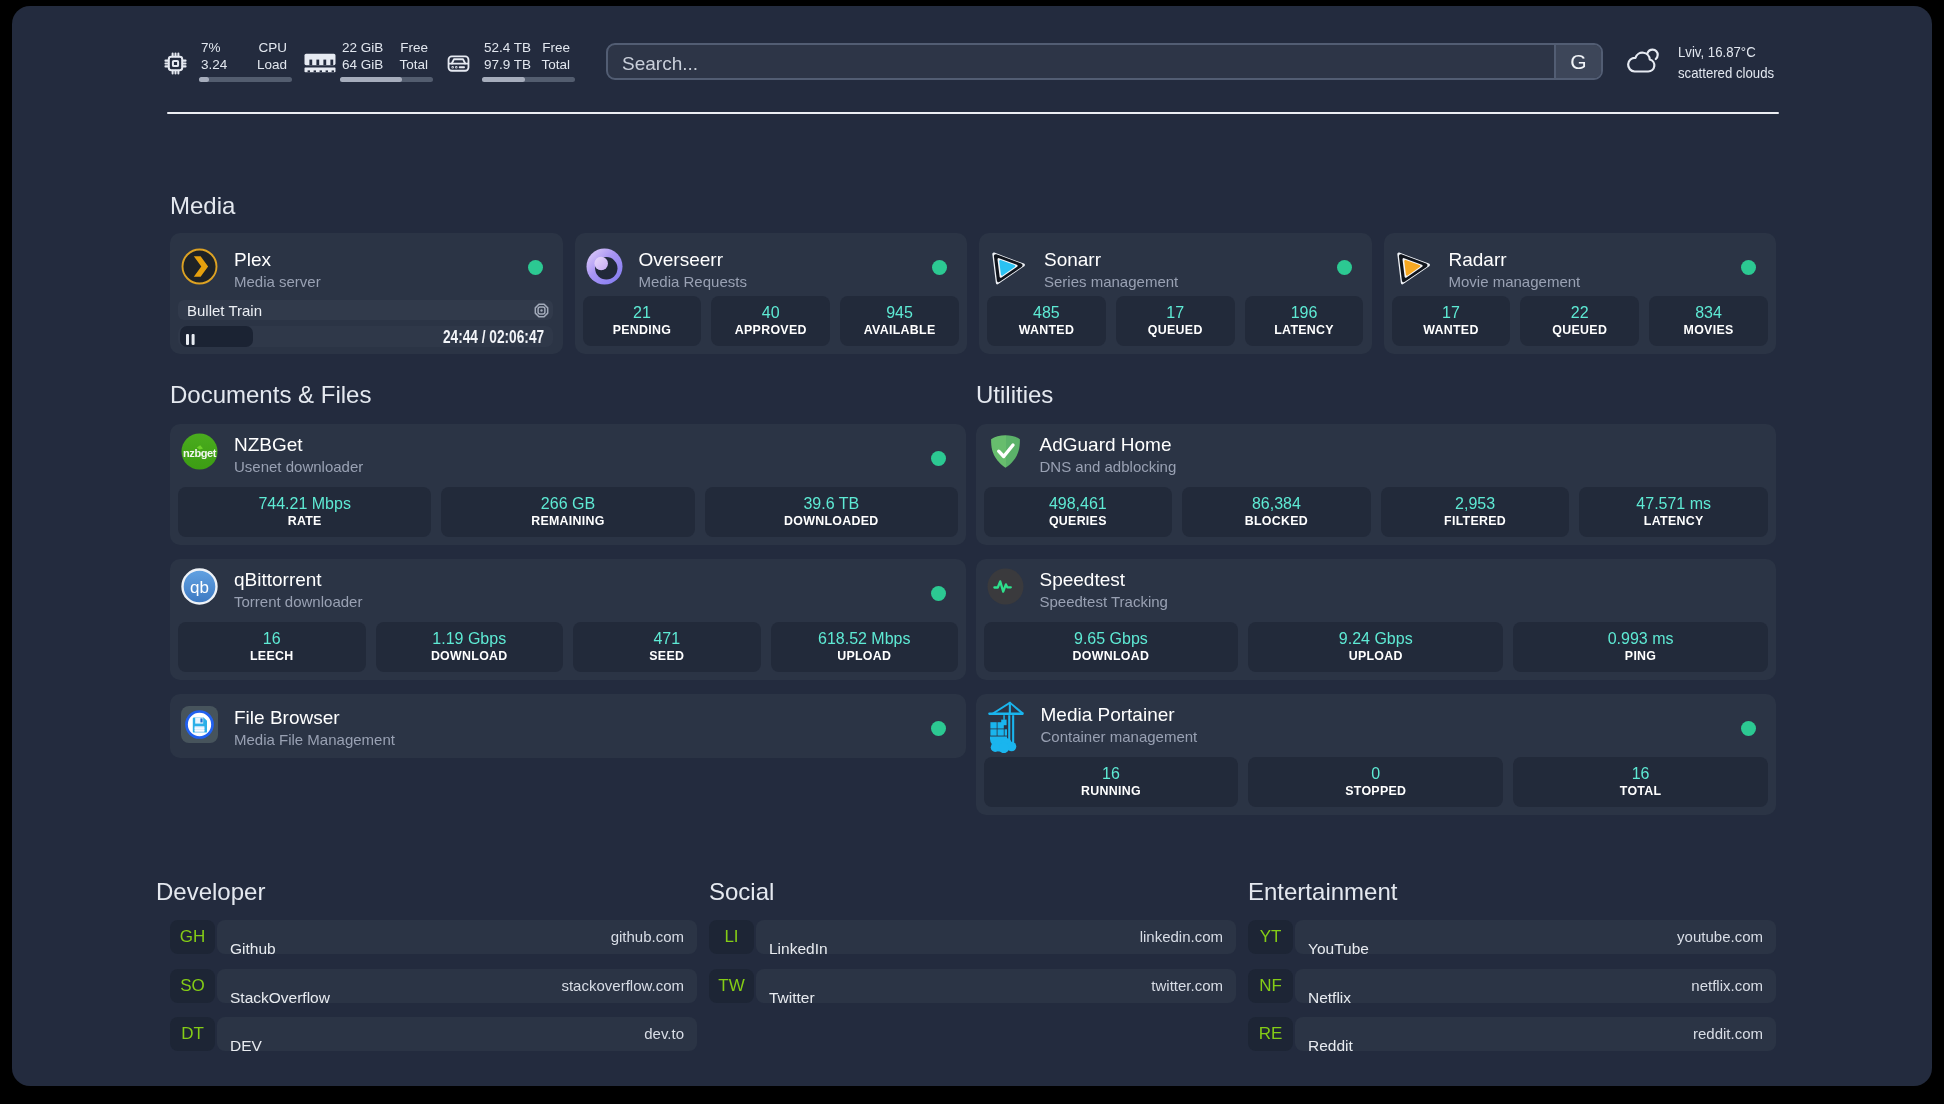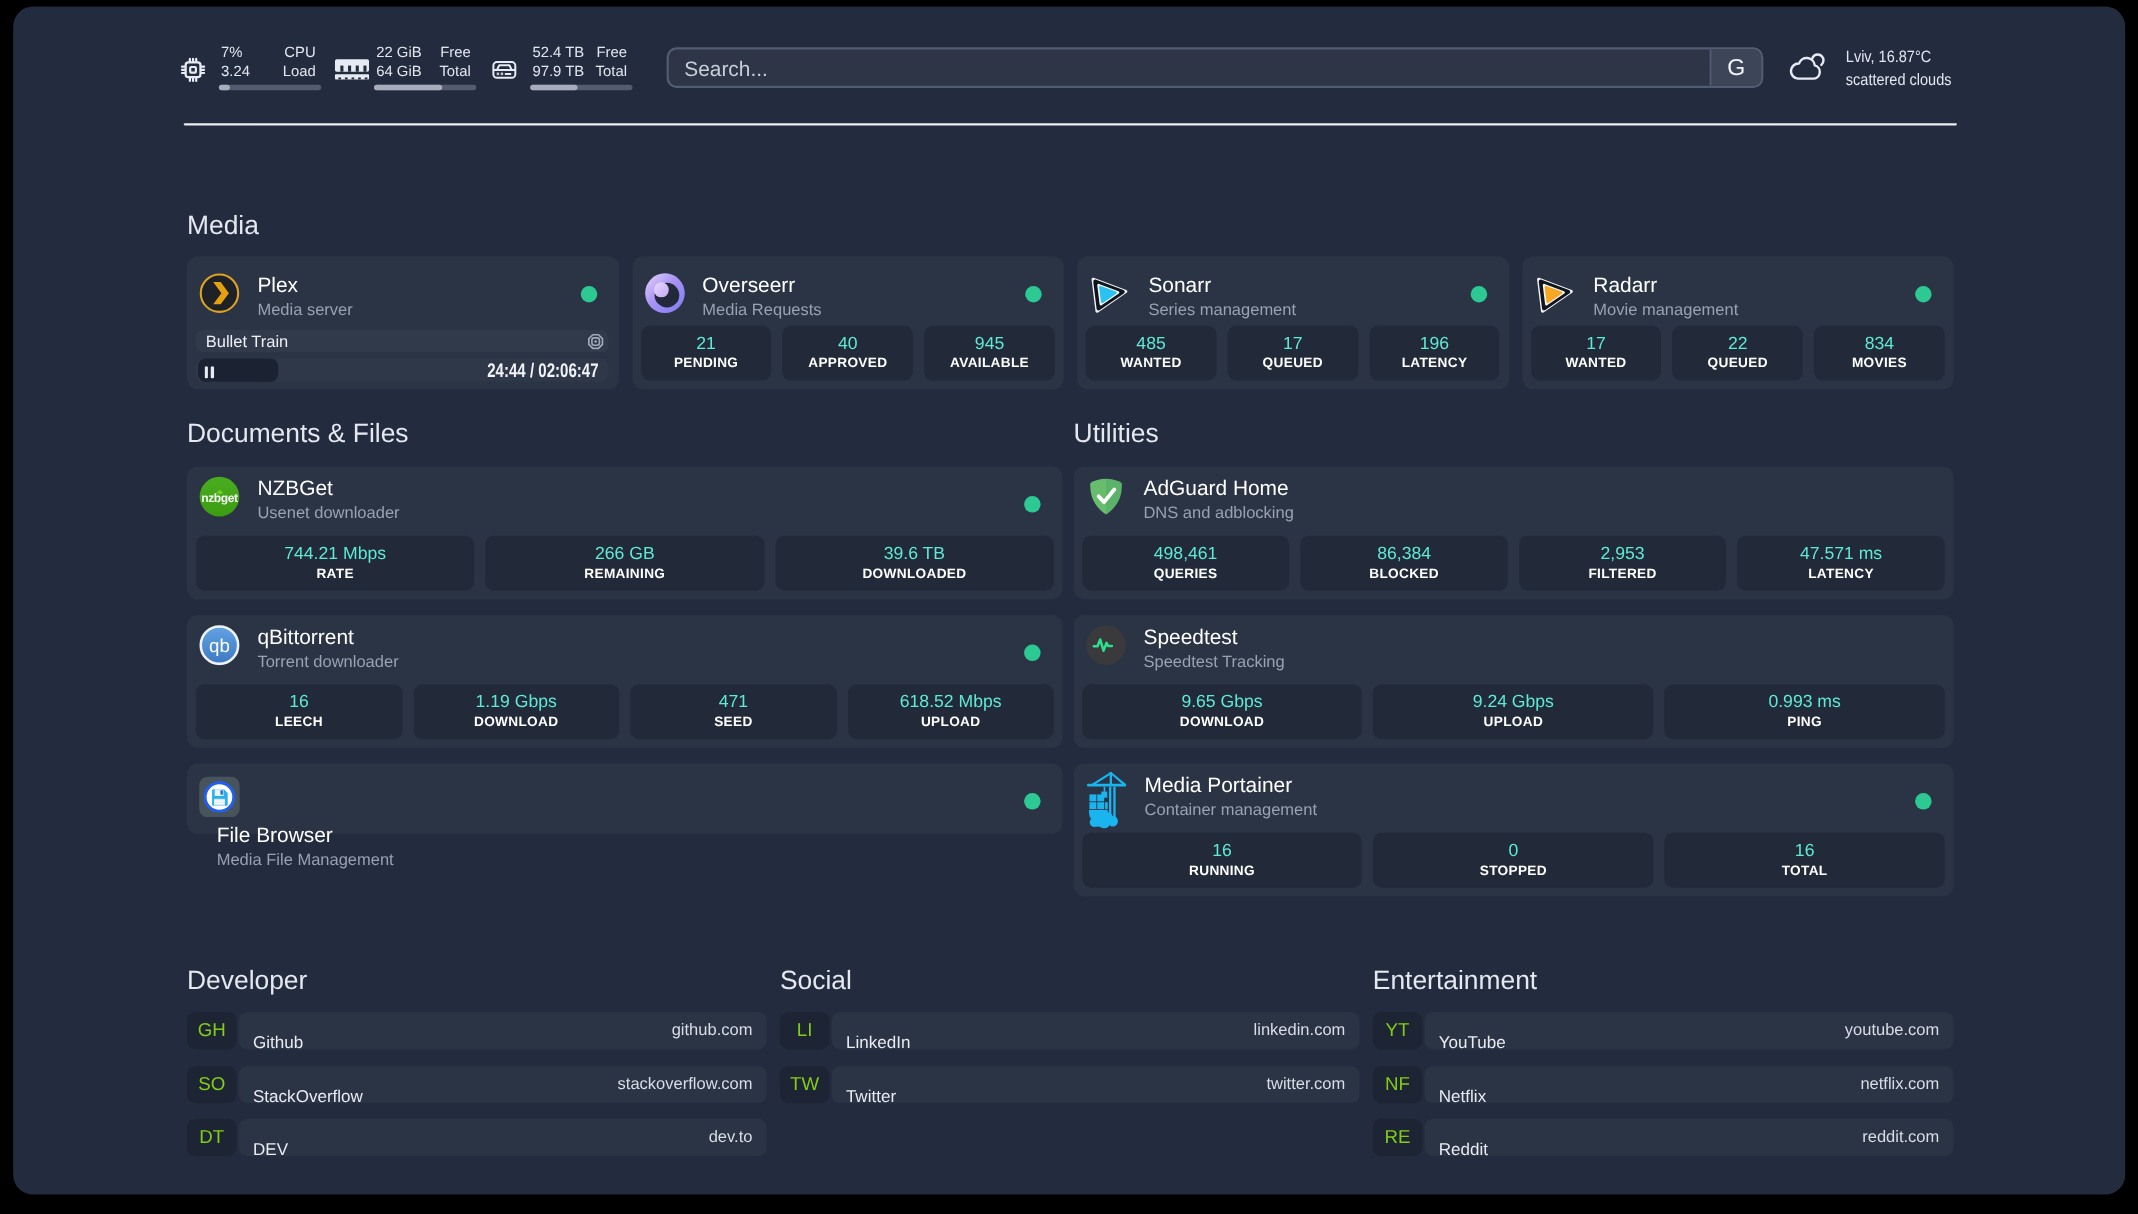--- a/index.html
+++ b/index.html
@@ -332,21 +332,21 @@
           <div class="v">471</div>
           <div class="l">SEED</div>
         </div>
       <div class="stat">
           <div class="v">618.52 Mbps</div>
           <div class="l">UPLOAD</div>
         </div>
     </div>
   </div>
   <div class="card" style="left:158px;top:688px;width:796px;height:64px;">
-    <div class="head" style="top:12px;flex-direction:column;">
+    <div class="head" style="top:12px;">
         <span><svg width="37" height="37" viewBox="0 0 37 37">
             <rect x="0" y="0" width="37" height="37" rx="8" fill="#47545c"></rect>
             <circle cx="18.5" cy="18.5" r="13" fill="#fff" stroke="#2160ef" stroke-width="2.7"></circle>
             <path d="M11.8 12.6 a1.2 1.2 0 0 1 1.2 -1.2 h9.6 l3.4 3.4 v10.6 a1.2 1.2 0 0 1 -1.2 1.2 h-11.8 a1.2 1.2 0 0 1 -1.2 -1.2 z" fill="#2bb0e8"></path>
             <rect x="14.2" y="11.6" width="8" height="6" fill="#eaf4fd"></rect>
             <rect x="19.4" y="12.4" width="2.2" height="4" fill="#1d6fd0"></rect>
             <rect x="13.6" y="20.2" width="9.8" height="6.2" fill="#d6e9fa"></rect>
             <rect x="13.6" y="21.6" width="9.8" height="1.1" fill="#fff"></rect>
             <rect x="13.6" y="23.8" width="9.8" height="1.1" fill="#fff"></rect>
           </svg></span>
@@ -462,21 +462,21 @@
           <div class="v">0</div>
           <div class="l">STOPPED</div>
         </div>
       <div class="stat">
           <div class="v">16</div>
           <div class="l">TOTAL</div>
         </div>
     </div>
   </div>
 
-  <div class="h1" style="left:158px;top:874px;">Developer</div>
+  <div class="h1" style="left:144px;top:874px;">Developer</div>
   <div class="h1" style="left:697px;top:874px;">Social</div>
   <div class="h1" style="left:1236px;top:874px;">Entertainment</div>
 
   <div class="lrow" style="left:158px;top:914px;width:527px;">
     <div class="lab">GH</div>
     <div class="lpill">
         <span class="n">Github</span>
         <span class="u">github.com</span>
       </div>
   </div>

